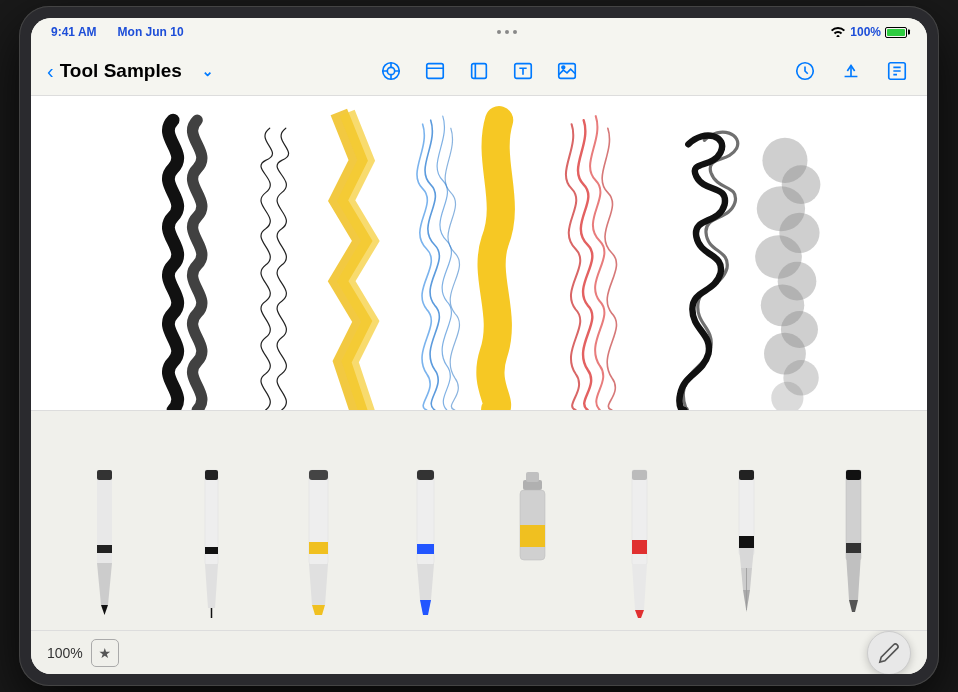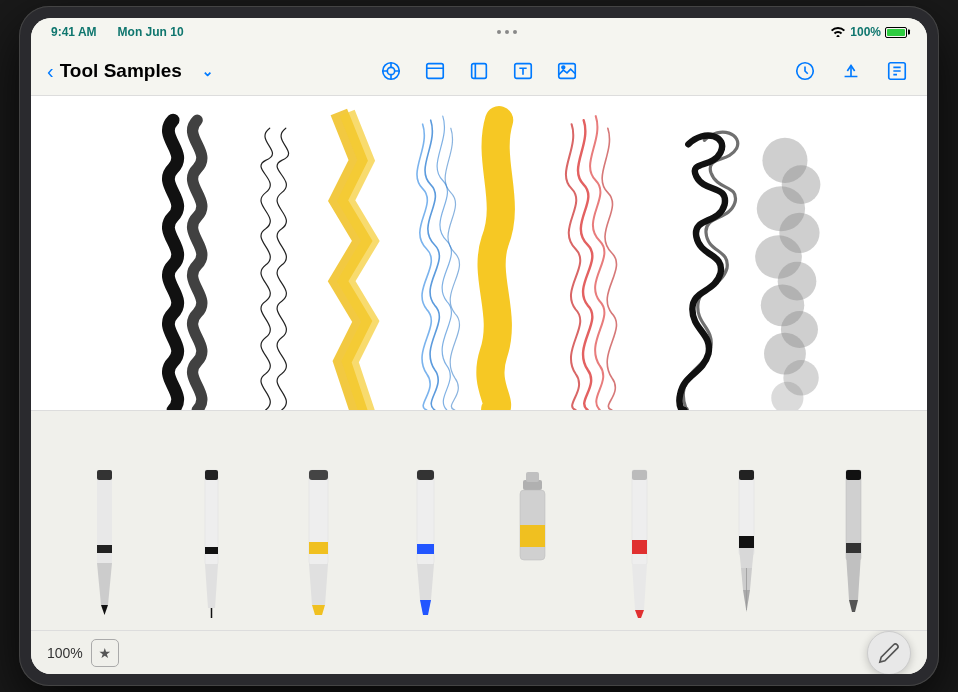--- a/index.html
+++ b/index.html
@@ -37,21 +37,21 @@
     
     .status-bar {
       height: 28px;
       background: #f5f5f0;
       display: flex;
       align-items: center;
       justify-content: space-between;
       padding: 0 20px;
       font-size: 12px;
       font-weight: 600;
-      color: #0f766e;
+      color: #1d4ed8;
       flex-shrink: 0;
     }
     .status-bar-left { display: flex; align-items: center; gap: 4px; }
     .status-bar-center { display: flex; align-items: center; gap: 4px; }
     .status-bar-right { display: flex; align-items: center; gap: 4px; }
 
     .wifi-icon { font-size: 11px; }
     .battery-icon {
       width: 22px; height: 11px;
       border: 1.5px solid #000;

